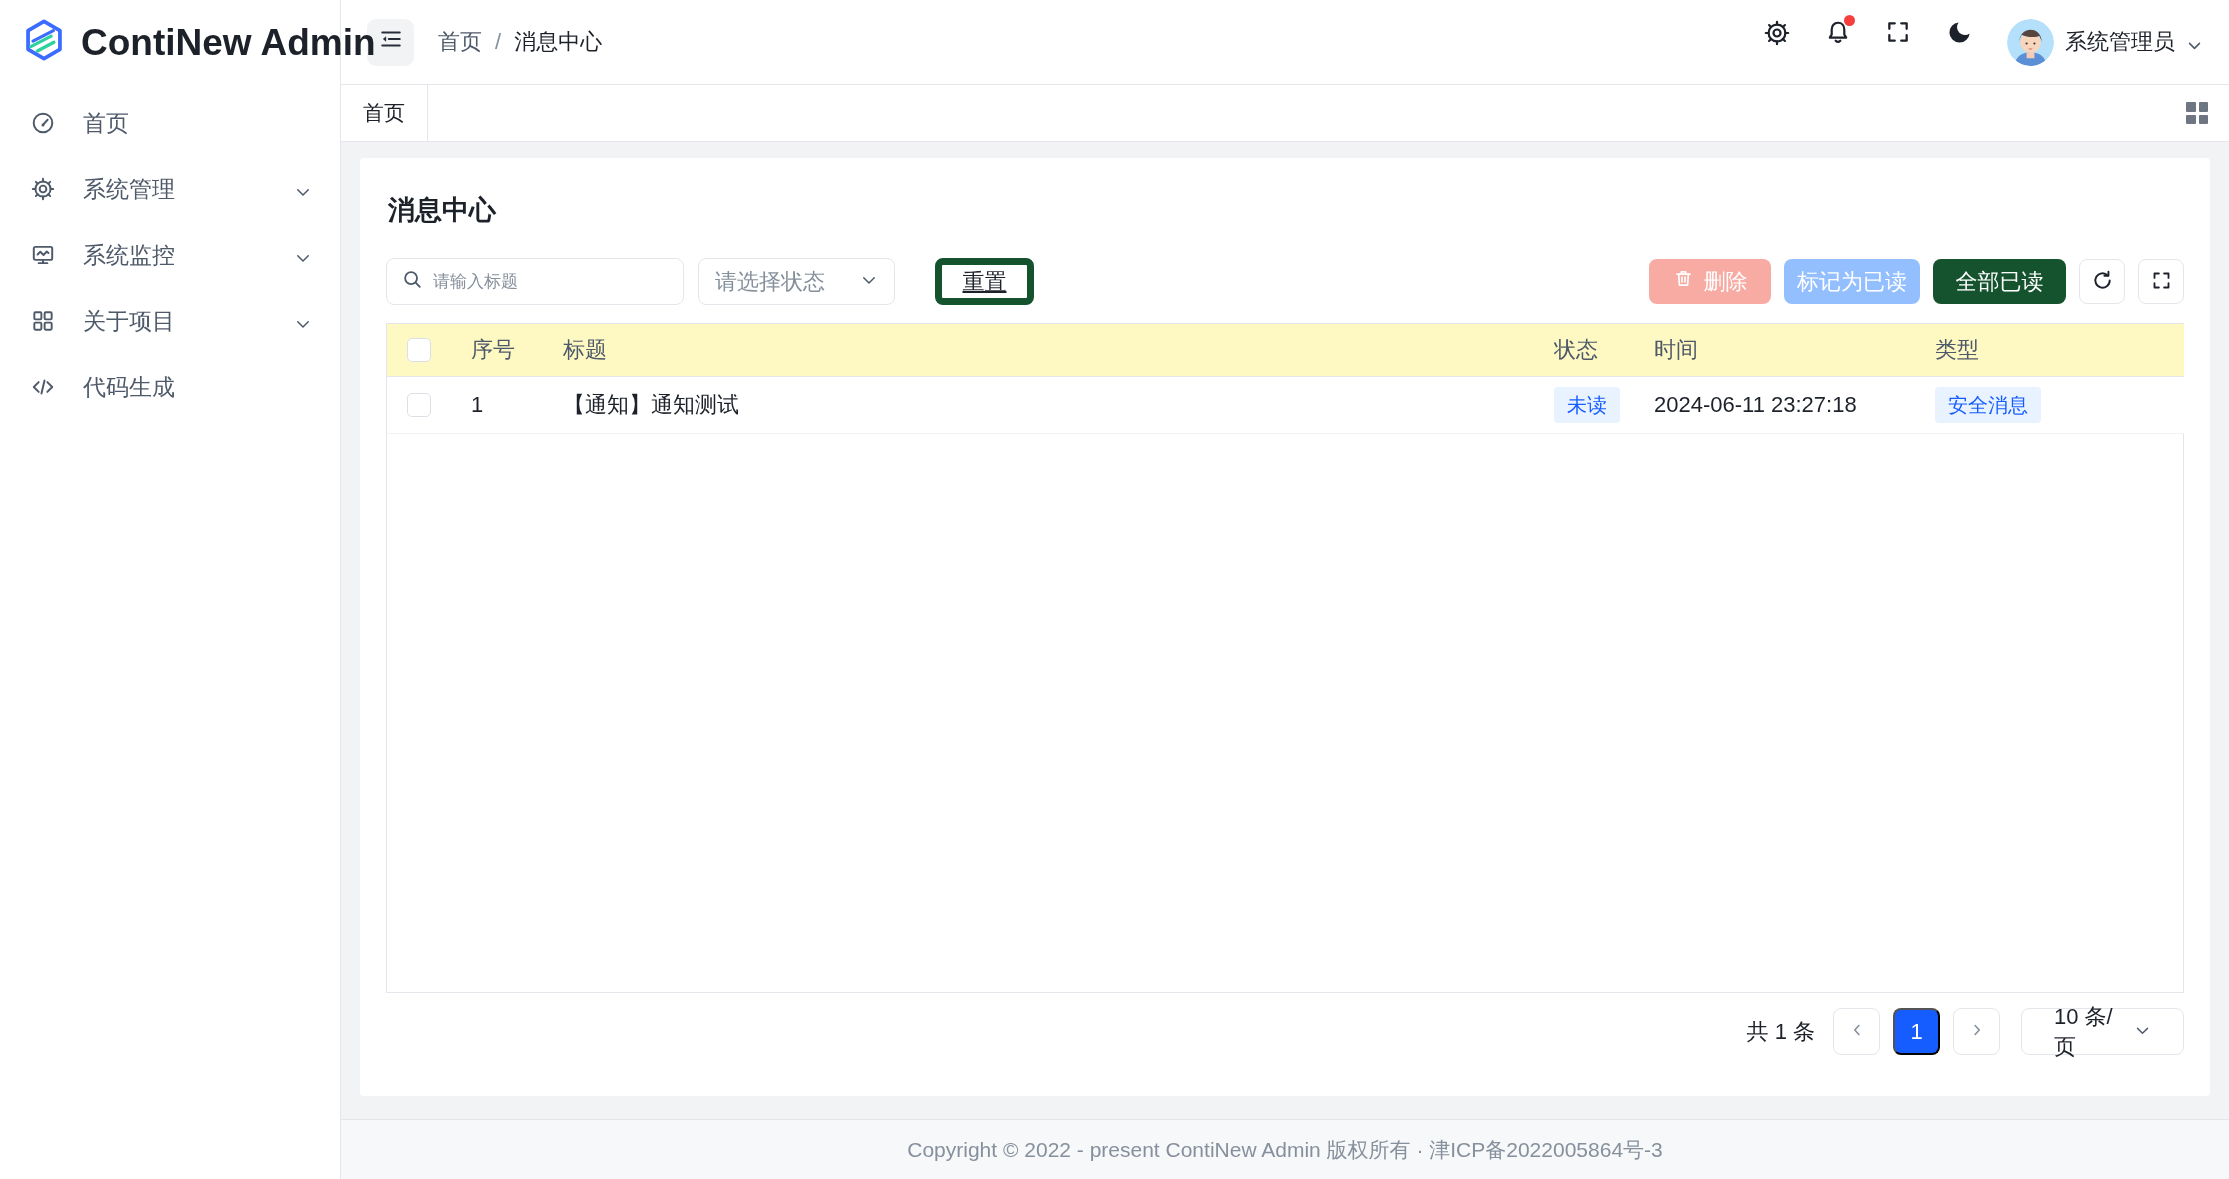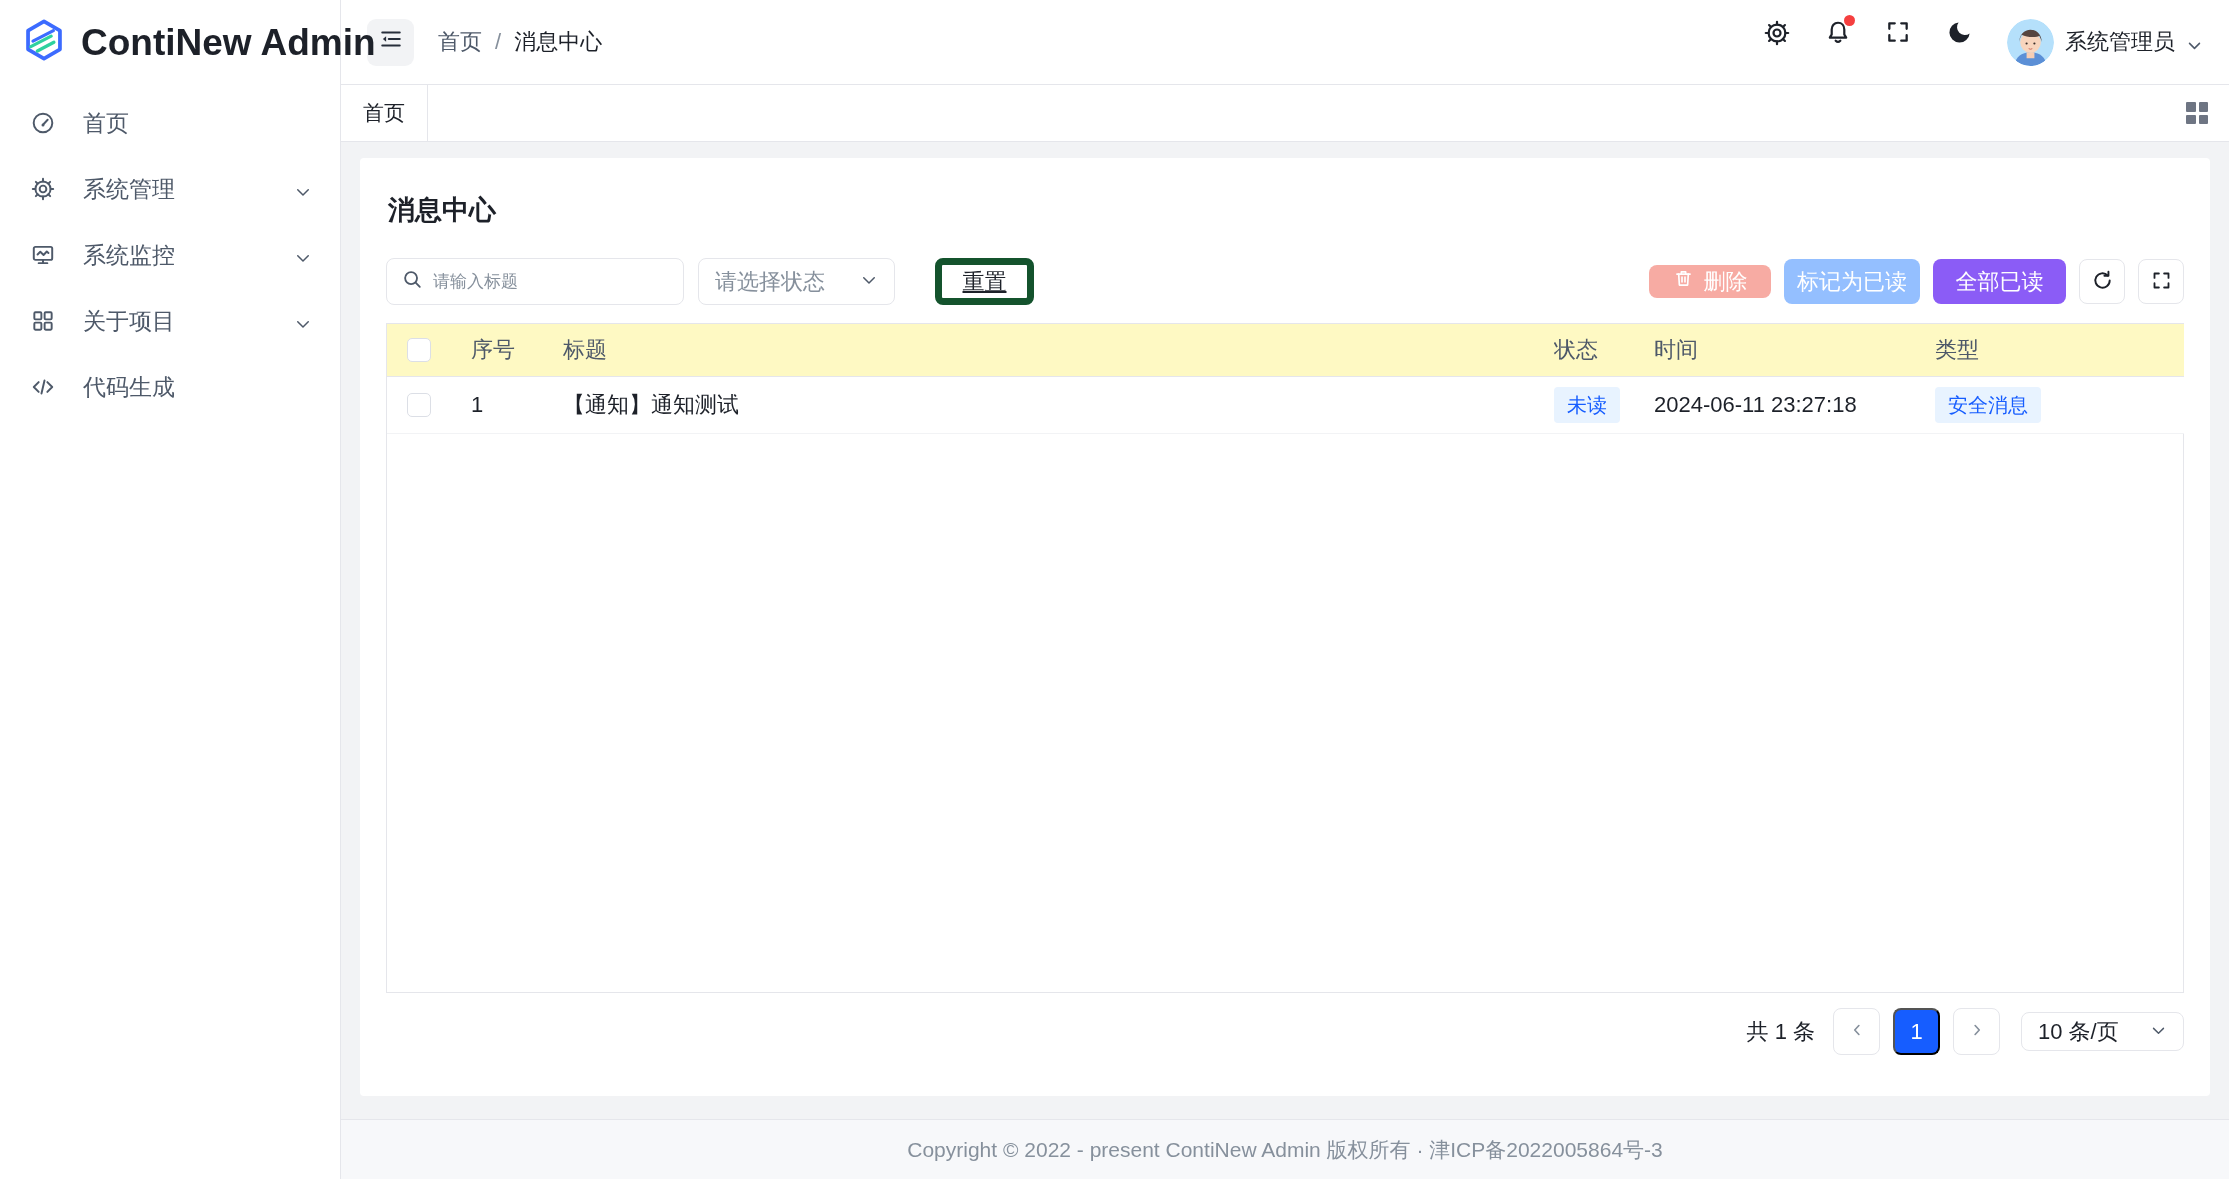--- a/index.html
+++ b/index.html
@@ -93,23 +93,23 @@
     display:flex; align-items:center; padding:0 16px; margin-left:14px; cursor:pointer; background:#fff;
   }
   .select-box .sel-text { flex:1; color:#86909c; font-size:22px; }
   .select-box svg { color:#4e5969; }
   .btn {
     height:47px; border:none; border-radius:8px; font-size:22px; font-family:inherit;
     display:inline-flex; align-items:center; justify-content:center; cursor:pointer; white-space:nowrap;
   }
   .btn-reset { width:99px; margin-left:40px; background:#fff; border:7px solid #14532d; color:#1d2129;text-decoration:underline; }
   .toolbar-right { margin-left:auto; display:flex; align-items:center; gap:13px; }
-  .btn-delete { width:122px; height:33px; background:#f7aba3; color:#fff; gap:10px; cursor:not-allowed; }
+  .btn-delete { width:122px; height:45px; background:#f7aba3; color:#fff; gap:10px; cursor:not-allowed; }
   .btn-mark { width:136px; height:45px; background:#94bfff; color:#fff; cursor:not-allowed; }
-  .btn-allread { width:133px; height:45px; background:#8b5cf6; color:#fff; }
+  .btn-allread { width:133px; height:45px; background:#14532d; color:#fff; }
   .icon-btn {
     width:46px; height:45px; background:#fff; border:1px solid #e5e6eb; border-radius:8px;
     display:flex; align-items:center; justify-content:center; cursor:pointer; color:#1d2129;
   }
 
   
   .table-wrap { margin-top:18px; height:670px; border:1px solid #e5e6eb; display:flex; flex-direction:column; }
   table { width:100%; border-collapse:collapse; table-layout:fixed; }
   th, td { text-align:left; font-weight:400; overflow:hidden; white-space:nowrap; }
   thead tr { height:52px; background:#fef9c3;font-family:Liberation Serif, serif; }
@@ -131,22 +131,22 @@
   .pg-total { color:#1d2129; font-size:22px; margin-right:5px; }
   .pg-btn {
     width:47px; height:47px; border:1px solid #e5e6eb; border-radius:8px; background:#fff;
     display:flex; align-items:center; justify-content:center; color:#86909c; cursor:pointer;
   }
   .pg-page {
     width:47px; height:47px; border-radius:8px; background:#165dff; color:#fff;
     display:flex; align-items:center; justify-content:center; font-size:22px; cursor:pointer;
   }
   .pg-size {
-    width:163px; height:39px; border:1px solid #e5e6eb; border-radius:8px; background:#fff;
-    display:flex; align-items:center; padding:0 16px; cursor:pointer; margin-left:8px;
+    width:163px; height:47px; border:1px solid #e5e6eb; border-radius:8px; background:#fff;
+    display:flex; align-items:center; padding:0 32px; cursor:pointer; margin-left:8px;
   }
   .pg-size .pgs-text { flex:1; color:#1d2129; font-size:22px; }
   .pg-size svg { color:#4e5969; }
 
   
   .footer {
     height:60px; background:#f7f8fa; border-top:1px solid #e5e6eb;
     display:flex; align-items:center; justify-content:center;
     color:#86909c; font-size:21px;
   }

